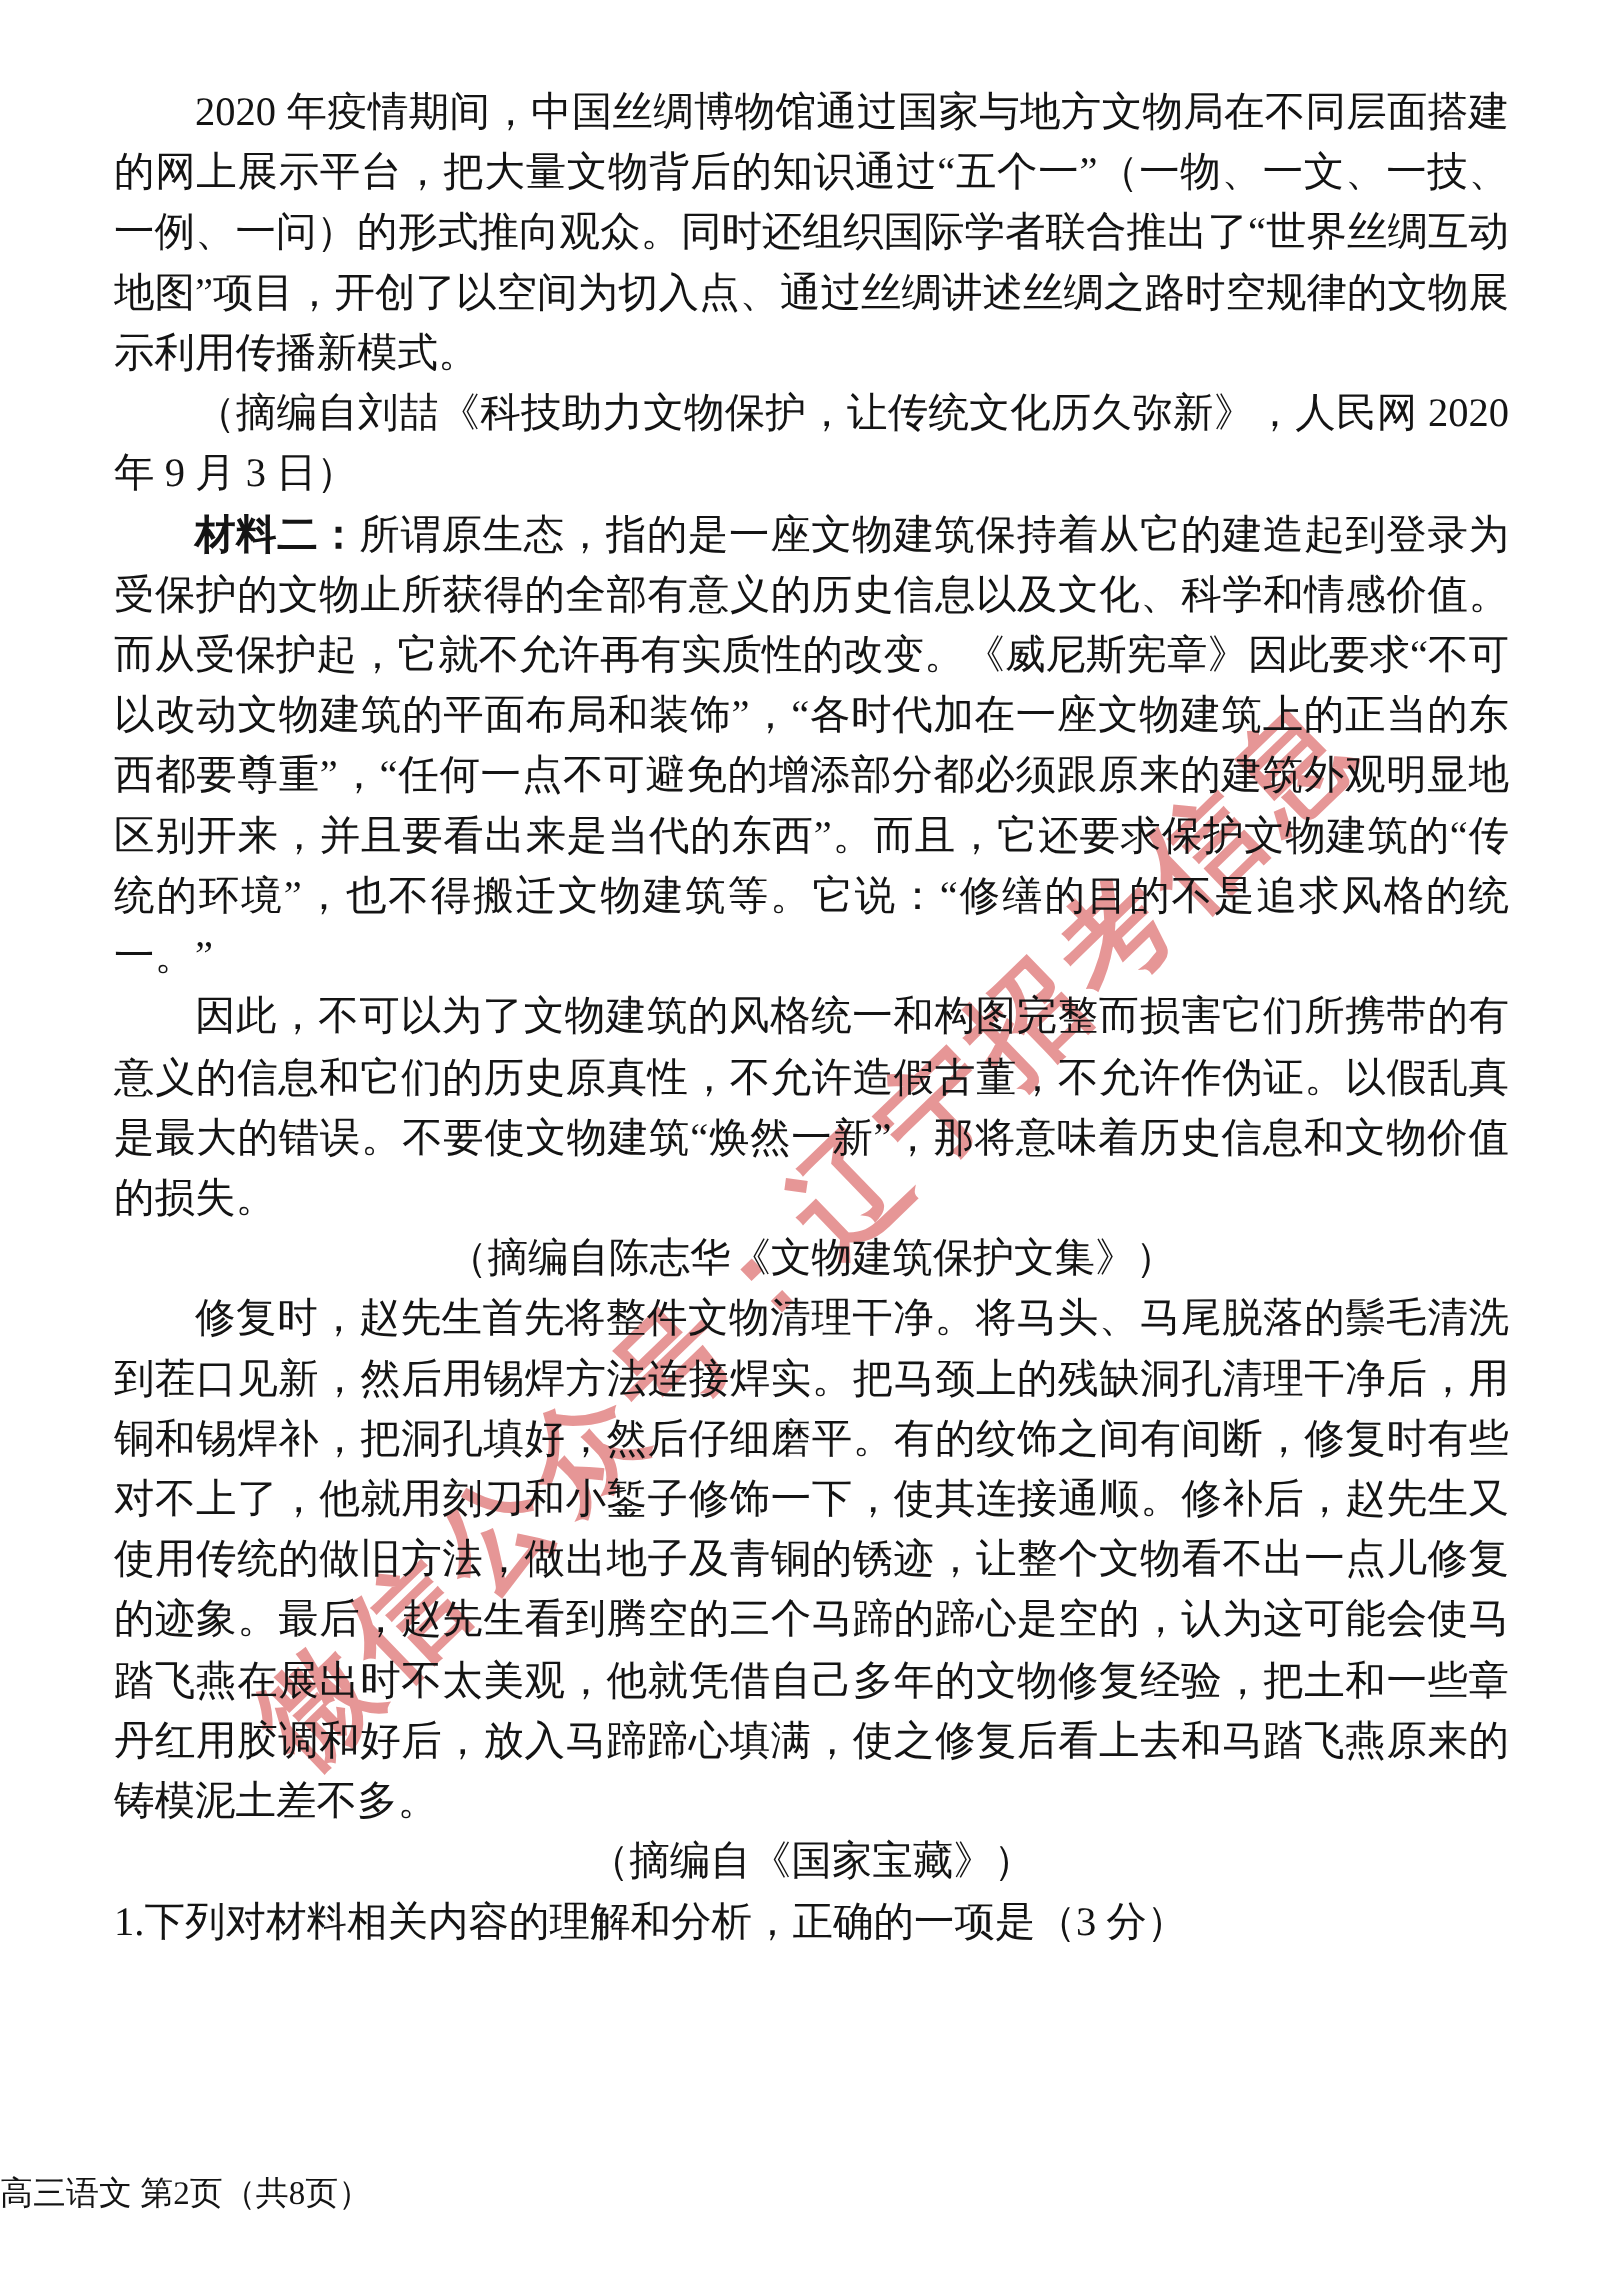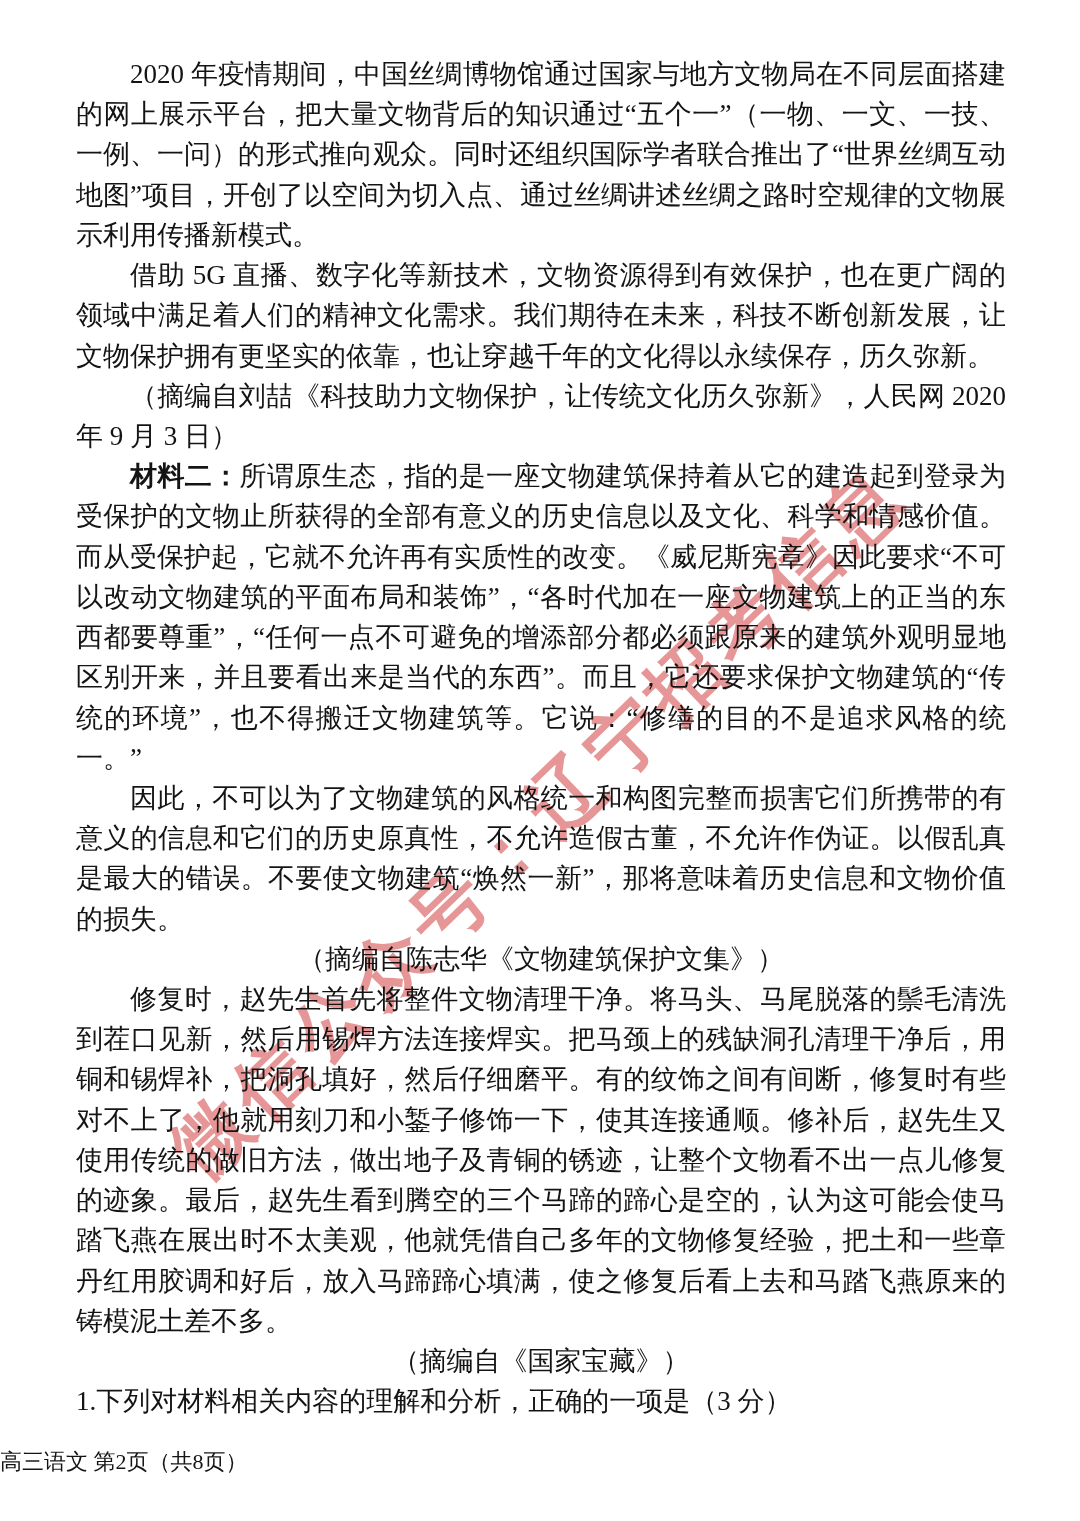--- a/index.html
+++ b/index.html
@@ -74,21 +74,20 @@
 </style>
 </head>
 <body>
 
 <div class="page">
 
   <div class="watermark">微信公众号：辽宁招考信息</div>
 
   <div class="content">
     <p>2020 年疫情期间，中国丝绸博物馆通过国家与地方文物局在不同层面搭建的网上展示平台，把大量文物背后的知识通过“五个一”（一物、一文、一技、一例、一问）的形式推向观众。同时还组织国际学者联合推出了“世界丝绸互动地图”项目，开创了以空间为切入点、通过丝绸讲述丝绸之路时空规律的文物展示利用传播新模式。</p>
-    <p>借助 5G 直播、数字化等新技术，文物资源得到有效保护，也在更广阔的领域中满足着人们的精神文化需求。我们期待在未来，科技不断创新发展，让文物保护拥有更坚实的依靠，也让穿越千年的文化得以永续保存，历久弥新。</p>
     <p>（摘编自刘喆《科技助力文物保护，让传统文化历久弥新》，人民网 2020 年 9 月 3 日）</p>
     <p><b class="material-label">材料二：</b><span>所谓原生态，指的是一座文物建筑保持着从它的建造起到登录为受保护的文物止所获得的全部有意义的历史信息以及文化、科学和情感价值。而从受保护起，它就不允许再有实质性的改变。《威尼斯宪章》因此要求“不可以改动文物建筑的平面布局和装饰”，“各时代加在一座文物建筑上的正当的东西都要尊重”，“任何一点不可避免的增添部分都必须跟原来的建筑外观明显地区别开来，并且要看出来是当代的东西”。而且，它还要求保护文物建筑的“传统的环境”，也不得搬迁文物建筑等。它说：“修缮的目的不是追求风格的统一。”</span></p>
     <p>因此，不可以为了文物建筑的风格统一和构图完整而损害它们所携带的有意义的信息和它们的历史原真性，不允许造假古董，不允许作伪证。以假乱真是最大的错误。不要使文物建筑“焕然一新”，那将意味着历史信息和文物价值的损失。</p>
     <p class="attr-right">（摘编自陈志华《文物建筑保护文集》）</p>
     <p>修复时，赵先生首先将整件文物清理干净。将马头、马尾脱落的鬃毛清洗到茬口见新，然后用锡焊方法连接焊实。把马颈上的残缺洞孔清理干净后，用铜和锡焊补，把洞孔填好，然后仔细磨平。有的纹饰之间有间断，修复时有些对不上了，他就用刻刀和小錾子修饰一下，使其连接通顺。修补后，赵先生又使用传统的做旧方法，做出地子及青铜的锈迹，让整个文物看不出一点儿修复的迹象。最后，赵先生看到腾空的三个马蹄的蹄心是空的，认为这可能会使马踏飞燕在展出时不太美观，他就凭借自己多年的文物修复经验，把土和一些章丹红用胶调和好后，放入马蹄蹄心填满，使之修复后看上去和马踏飞燕原来的铸模泥土差不多。</p>
     <p class="attr-right">（摘编自《国家宝藏》）</p>
     <p class="no-indent">1.下列对材料相关内容的理解和分析，正确的一项是（3 分）</p>
   </div>
 
   <div class="footer">高三语文 第2页（共8页）</div>

